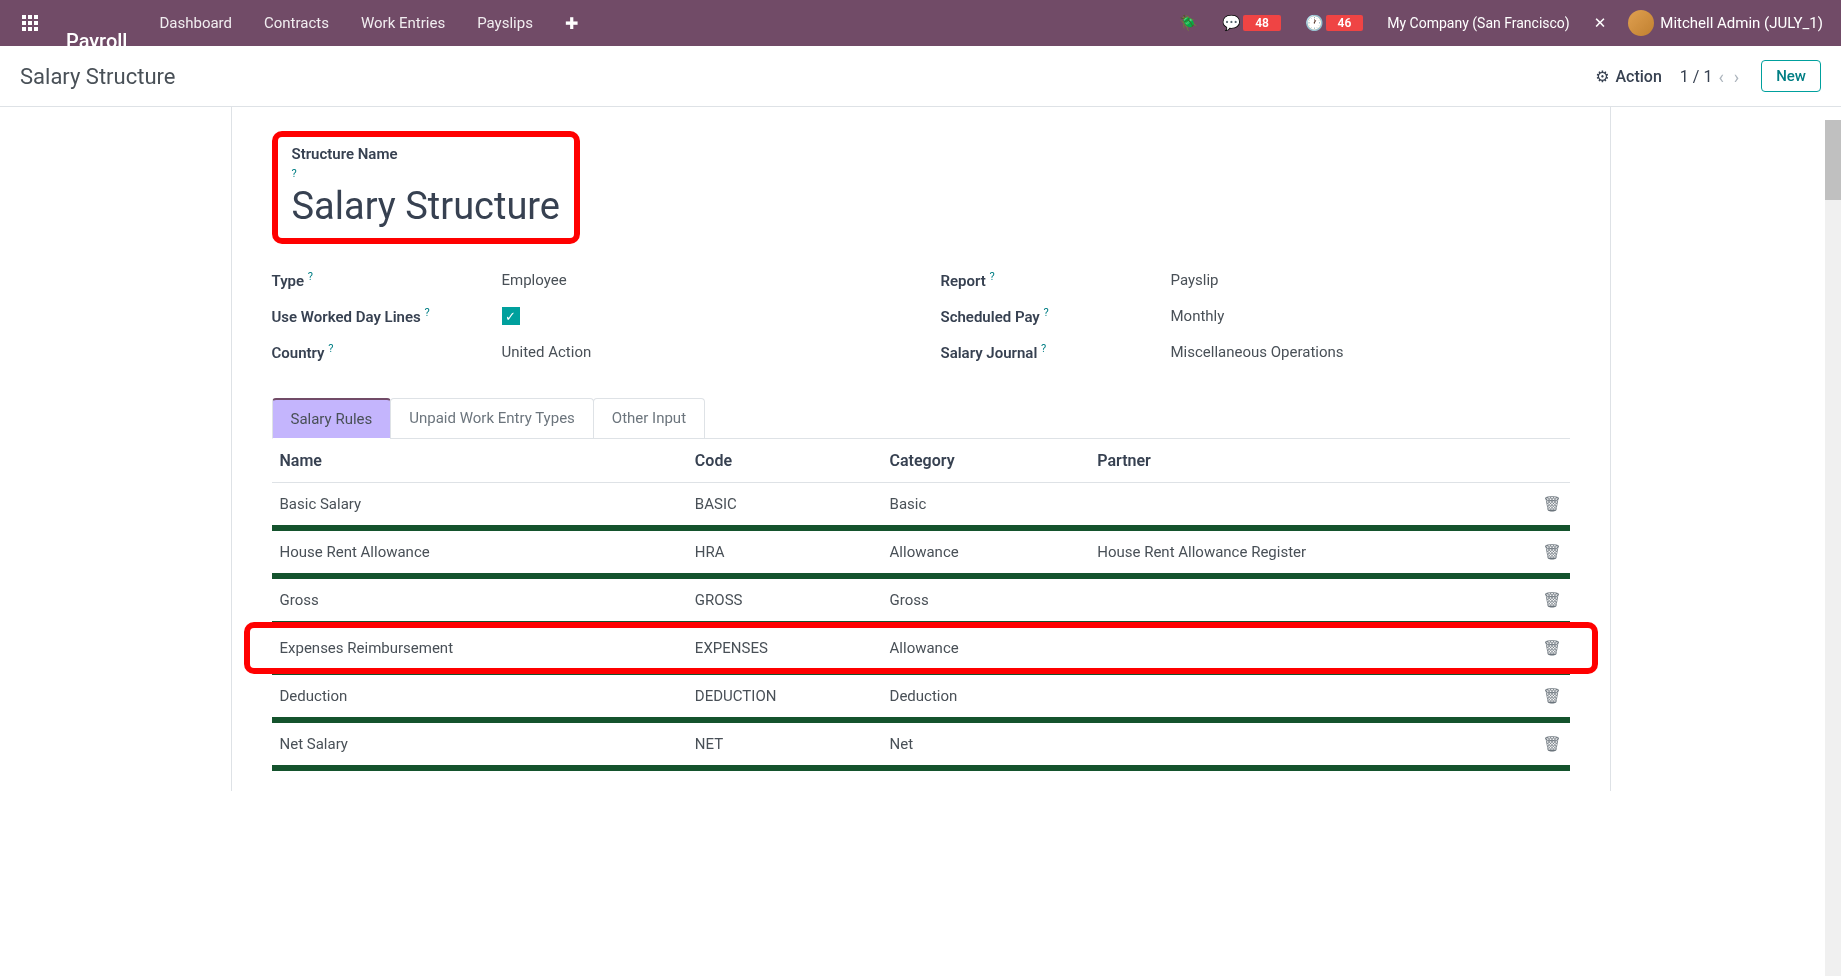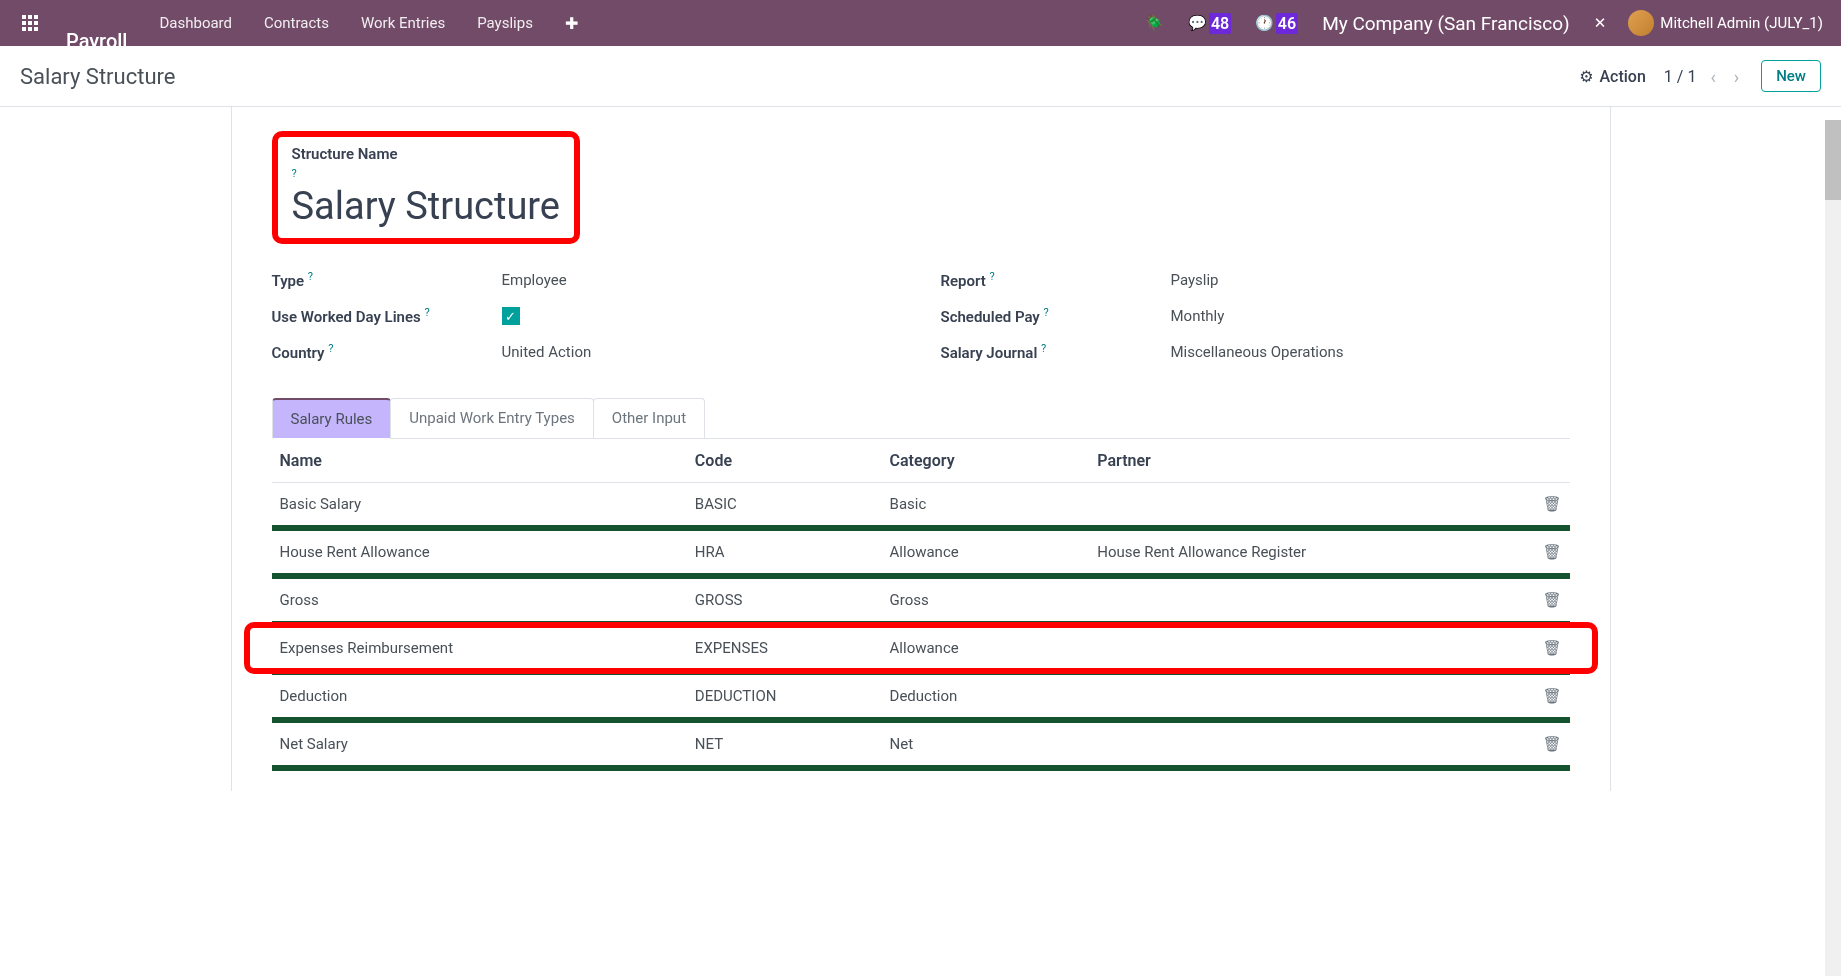--- a/index.html
+++ b/index.html
@@ -61,31 +61,31 @@
     }
     .navbar-icon {
       padding: 8px 10px;
       cursor: pointer;
       display: flex;
       align-items: center;
       font-size: 15px;
       position: relative;
     }
     .badge {
-      background: #6d28d9;
+      background: #ef4444;
       color: #fff;
-      font-size: 16px;
-      padding: 1px 2px;
+      font-size: 12px;
+      padding: 1px 12px;
       border-radius: 2px;
       margin-left: 2px;
       font-weight: 600;
     }
     .company-name {
       padding: 0 10px;
-      font-size: 19px;
+      font-size: 14px;
     }
     .avatar {
       width: 26px;
       height: 26px;
       border-radius: 50%;
       background: linear-gradient(135deg, #e0a050, #c08030);
       display: inline-block;
       margin-right: 6px;
     }
     .user-area {
@@ -118,21 +118,21 @@
       align-items: center;
       gap: 6px;
       font-size: 16px;
       color: #374151;
       cursor: pointer;
       font-weight: 500;
     }
     .pager {
       display: flex;
       align-items: center;
-      gap: 10px;
+      gap: 2px;
       font-size: 16px;
       color: #374151;
       text-align: center;
     }
     .chev {
       color: #adb5bd;
       cursor: pointer;
       font-size: 18px;
       padding: 0 4px;
     }

